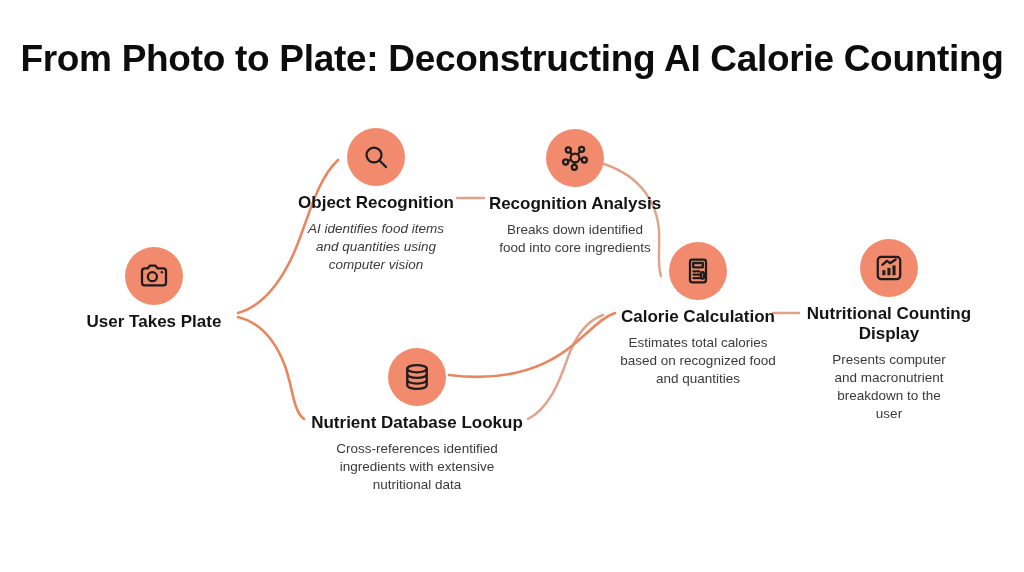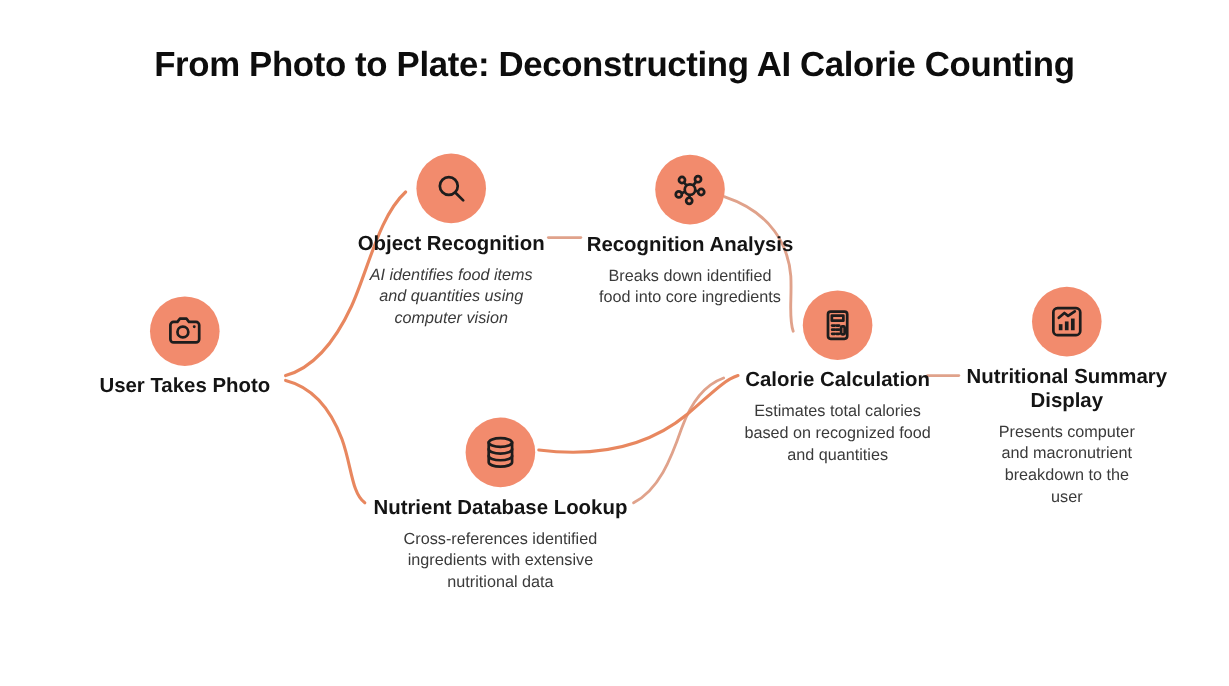--- a/index.html
+++ b/index.html
@@ -4,21 +4,21 @@
 <style>
   html,body{margin:0;padding:0;}
   body{
     width:1024px;height:572px;position:relative;overflow:hidden;
     background:#ffffff;
     font-family:"Liberation Sans","DejaVu Sans",sans-serif;
     color:#141414;
   }
   .page-title{
     position:absolute;top:38px;left:0;width:1024px;
-    text-align:center;font-size:29px;font-weight:700;color:#0d0d0d;
+    text-align:center;font-size:37px;font-weight:700;color:#0d0d0d;
     letter-spacing:-0.3px;margin:0;
   }
   .arrow-layer{position:absolute;top:0;left:0;width:1024px;height:572px;pointer-events:none;}
   .arrow-layer path, .arrow-layer line{fill:none;stroke-linecap:round;}
   .edge-dark{stroke:var(--arrow-dark);stroke-width:2.6px;}
   .edge-light{stroke:var(--arrow-light);stroke-width:2.4px;}
   .node{
     position:absolute;display:flex;flex-direction:column;align-items:center;
     text-align:center;
   }
@@ -65,21 +65,21 @@
 </svg>
 
 <div class="node" style="left:64px;top:247px;width:180px;">
   <div class="badge">
     <svg viewBox="0 0 24 24">
       <path d="M3 8.2c0-1.1.9-2 2-2h2.4l1.5-2h4.2l1.5 2H19c1.1 0 2 .9 2 2V17c0 1.1-.9 2-2 2H5c-1.1 0-2-.9-2-2z"></path>
       <circle cx="10.8" cy="12.5" r="3.4"></circle>
       <circle class="fill-dark" cx="17.9" cy="9.2" r="0.9"></circle>
     </svg>
   </div>
-  <div class="node-title">User Takes Photo</div>
+  <div class="node-title">User Takes Plate</div>
 </div>
 
 <div class="node" style="left:286px;top:128px;width:180px;">
   <div class="badge">
     <svg viewBox="0 0 24 24">
       <circle cx="10.5" cy="10.5" r="5.6"></circle>
       <line x1="15" y1="15" x2="19.5" y2="19.5"></line>
     </svg>
   </div>
   <div class="node-title">Object Recognition</div>
@@ -140,15 +140,15 @@
 <div class="node" style="left:799px;top:239px;width:180px;">
   <div class="badge">
     <svg viewBox="0 0 24 24">
       <rect x="3.6" y="3.6" width="16.8" height="16.8" rx="2.6"></rect>
       <polyline points="7,9.6 10.5,6.6 12.8,8.4 17,5.6"></polyline>
       <rect class="fill-dark" x="7" y="13.6" width="2.3" height="3.8"></rect>
       <rect class="fill-dark" x="10.8" y="11.9" width="2.3" height="5.5"></rect>
       <rect class="fill-dark" x="14.6" y="10.1" width="2.3" height="7.3"></rect>
     </svg>
   </div>
-  <div class="node-title wrap">Nutritional Summary Display</div>
+  <div class="node-title wrap">Nutritional Counting Display</div>
   <div class="node-desc" style="width:124px;">Presents computer and macronutrient breakdown to the user</div>
 </div>
 
 </body></html>

